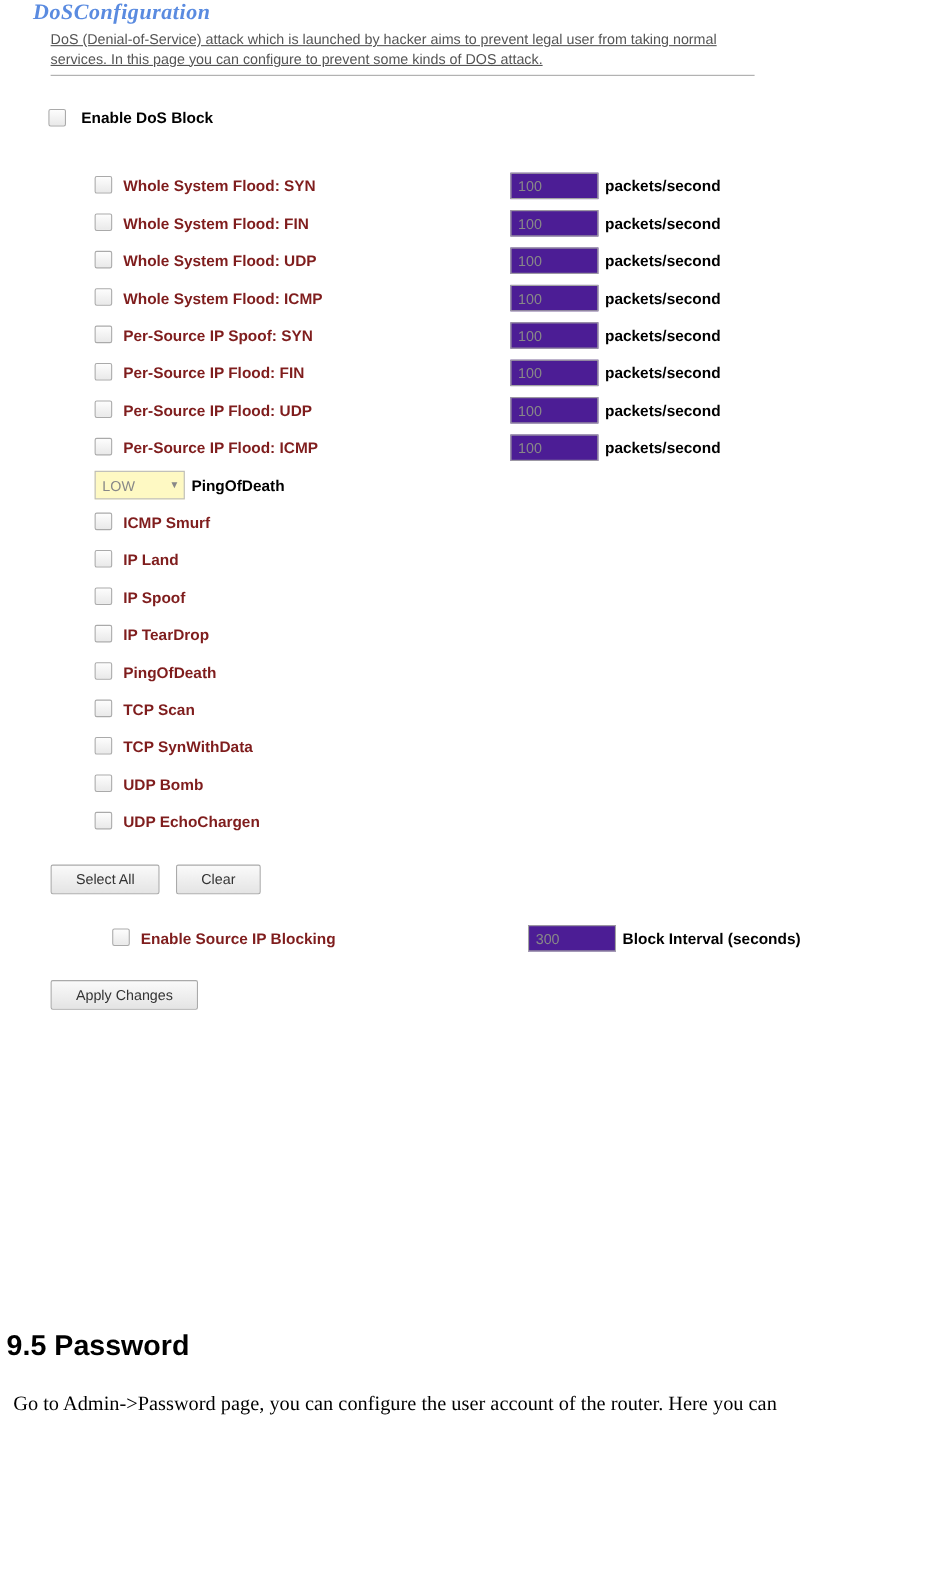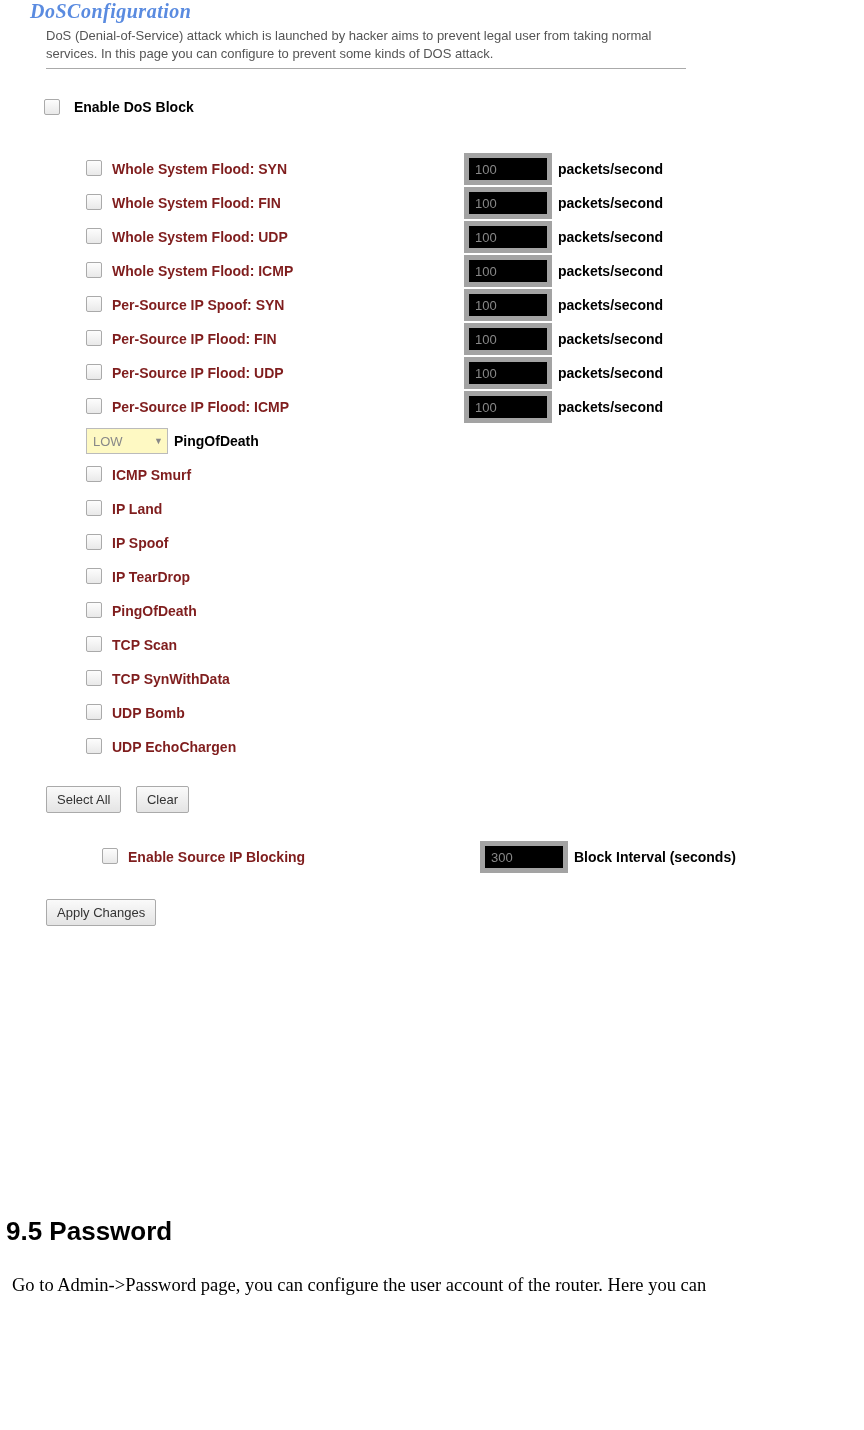--- a/index.html
+++ b/index.html
@@ -21,20 +21,21 @@
     font-size: 20px;
     letter-spacing: 0.5px;
     margin: 0 0 4px 24px;
   }
   .desc {
     font-size: 13px;
     color: #555;
     margin: 2px 0 6px 40px;
     line-height: 1.35;
     max-width: 640px;
+    text-decoration: underline;
   }
   .hr {
     border: none;
     border-top: 1px solid #aaa;
     margin: 4px 0 30px 40px;
     width: 640px;
   }
   .enable-row {
     margin: 0 0 36px 38px;
     font-weight: bold;
@@ -68,22 +69,22 @@
     color: #7f1d1d;
     display: flex;
     align-items: center;
   }
   .opt-label .checkbox {
     margin-right: 10px;
   }
   .num-input {
     width: 66px;
     height: 22px;
-    border: 5px solid #a3a3a3;
-    background: #000000;
+    border: 1px solid #a3a3a3;
+    background: #4c1d95;
     color: #888;
     font-size: 13px;
     padding: 0 6px;
     font-family: Arial, sans-serif;
   }
   .unit {
     font-weight: bold;
     font-size: 14px;
     margin-left: 6px;
   }
@@ -101,21 +102,21 @@
   }
   .select-arrow {
     font-size: 9px;
     color: #888;
   }
   .btn {
     display: inline-block;
     border: 1px solid #aaa;
     background: linear-gradient(#fafafa, #e4e4e4);
     font-size: 13px;
-    padding: 5px 10px;
+    padding: 5px 22px;
     border-radius: 2px;
     color: #333;
     cursor: default;
   }
   .btn-row {
     margin: 8px 0 28px 40px;
   }
   .btn-row .btn {
     margin-right: 10px;
   }

